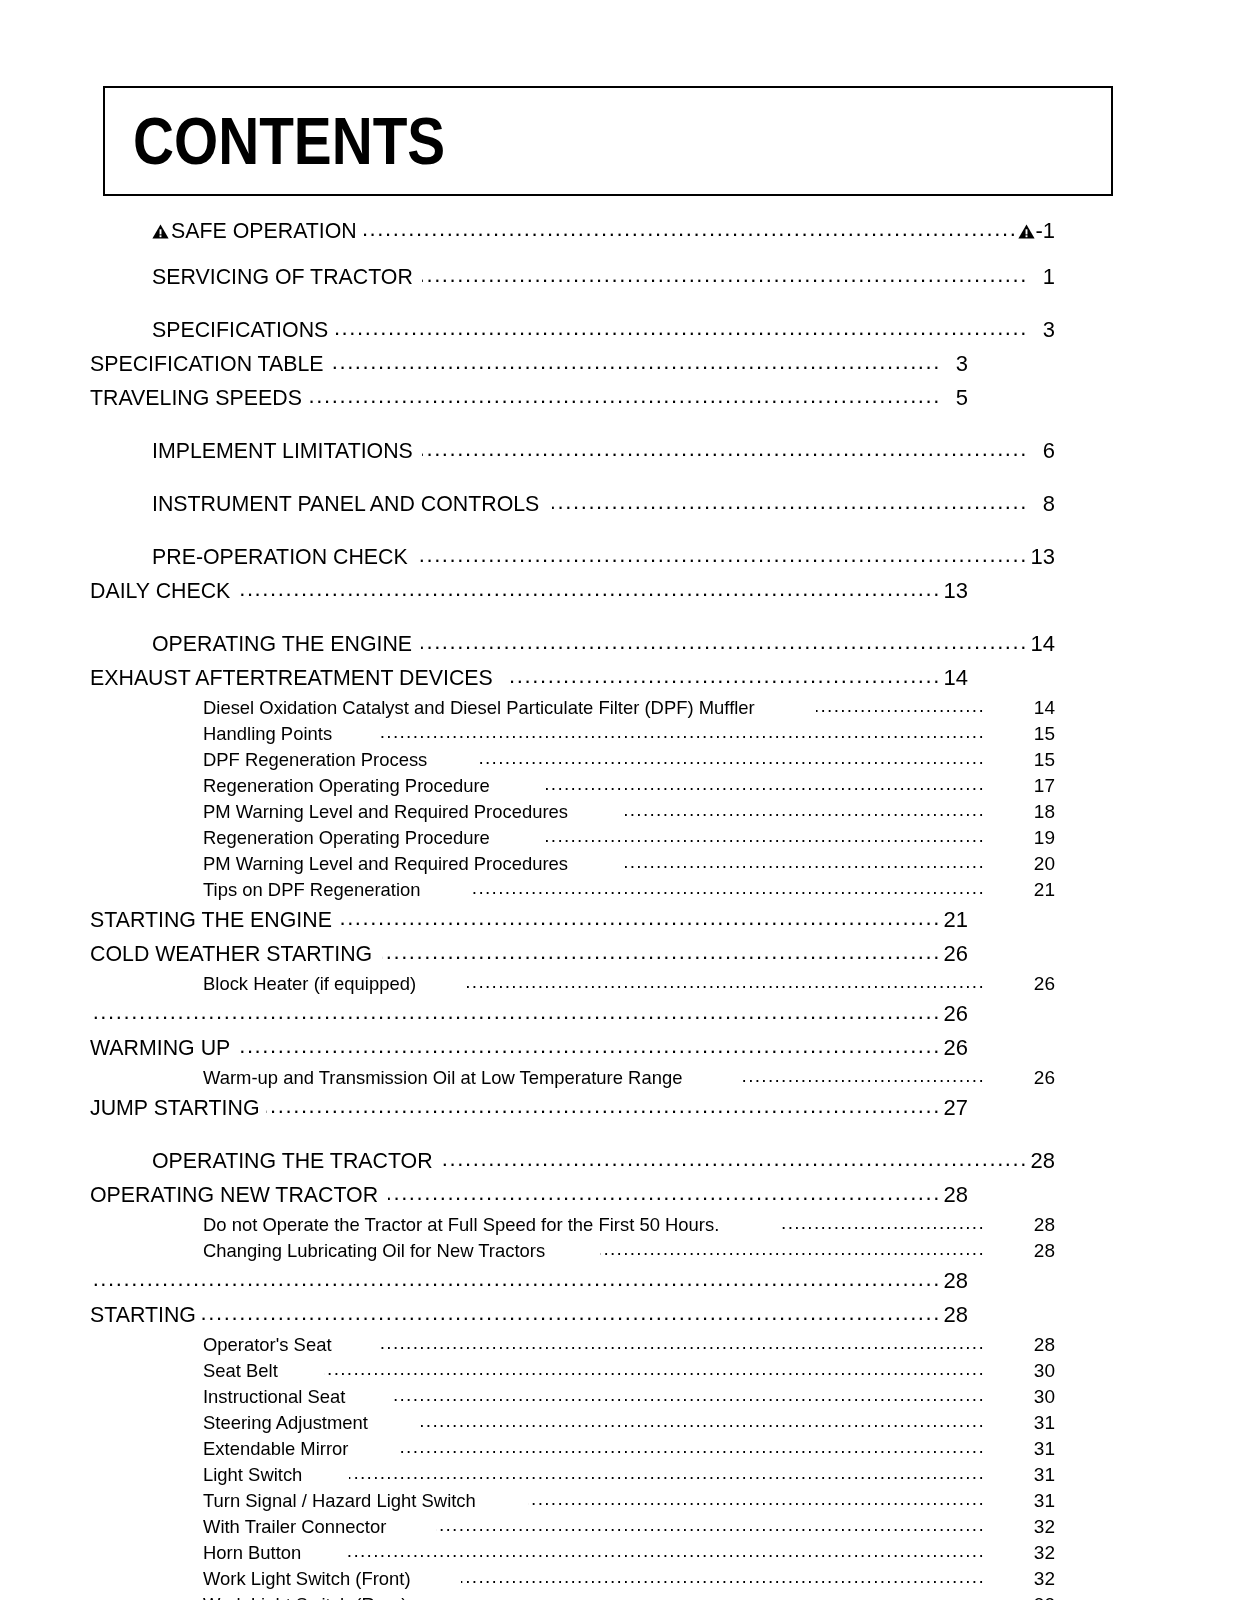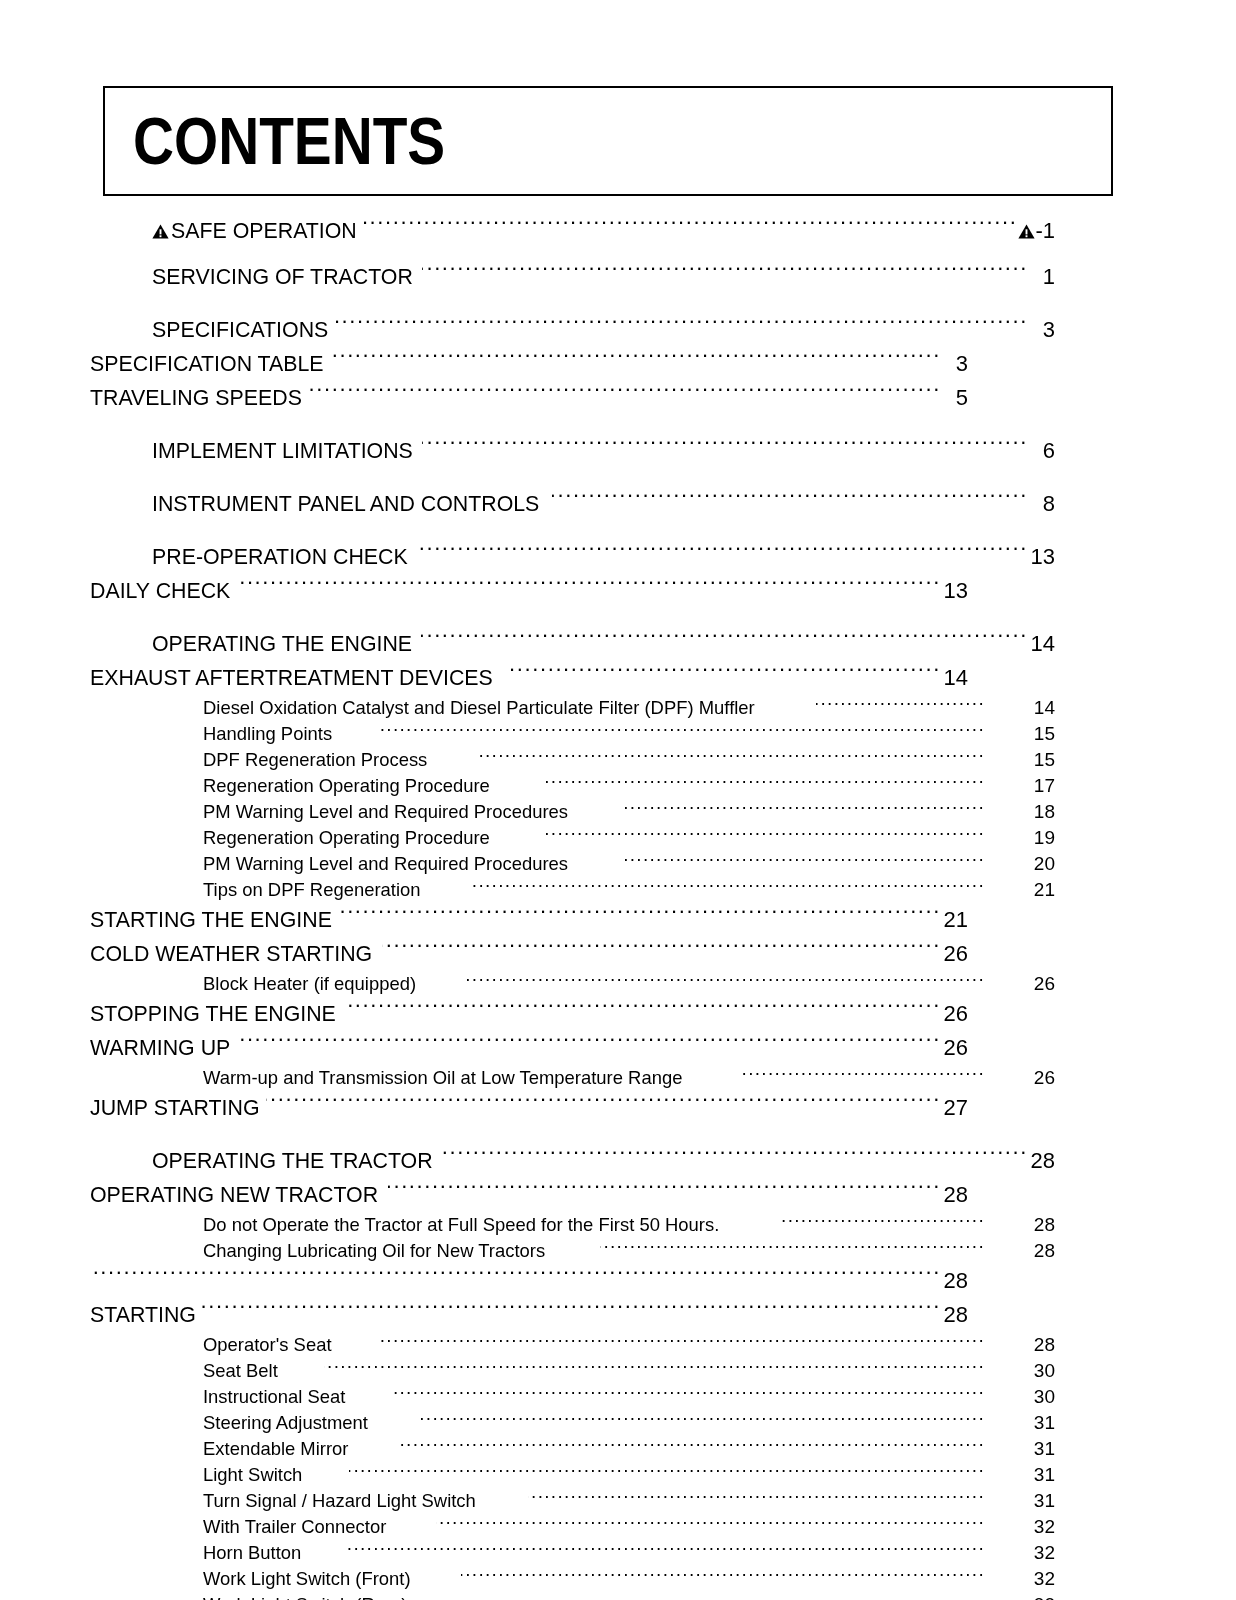--- a/index.html
+++ b/index.html
@@ -53,21 +53,21 @@
   .toc {
     position: absolute;
     left: 0;
     top: 214px;
     width: 1236px;
   }
 
   .toc-row {
     position: relative;
     display: flex;
-    align-items: flex-start;
+    align-items: flex-end;
     width: 903px;
     margin-left: 152px;
     white-space: nowrap;
   }
 
   
   .lbl {
     flex: 0 0 auto;
     display: inline-flex;
     align-items: center;
@@ -356,23 +356,20 @@
       <div class="toc-row lv2">
         <span class="lbl">
           <span class="lbl-text">Block Heater (if equipped)</span>
         </span>
         <span class="leader"></span>
         <span class="pg">
           <span>26</span>
         </span>
       </div>
       <div class="toc-row lv1">
-        <span class="lbl">
-          <span class="lbl-text">STOPPING THE ENGINE</span>
-        </span>
         <span class="leader"></span>
         <span class="pg">
           <span>26</span>
         </span>
       </div>
       <div class="toc-row lv1">
         <span class="lbl">
           <span class="lbl-text">WARMING UP</span>
         </span>
         <span class="leader"></span>

